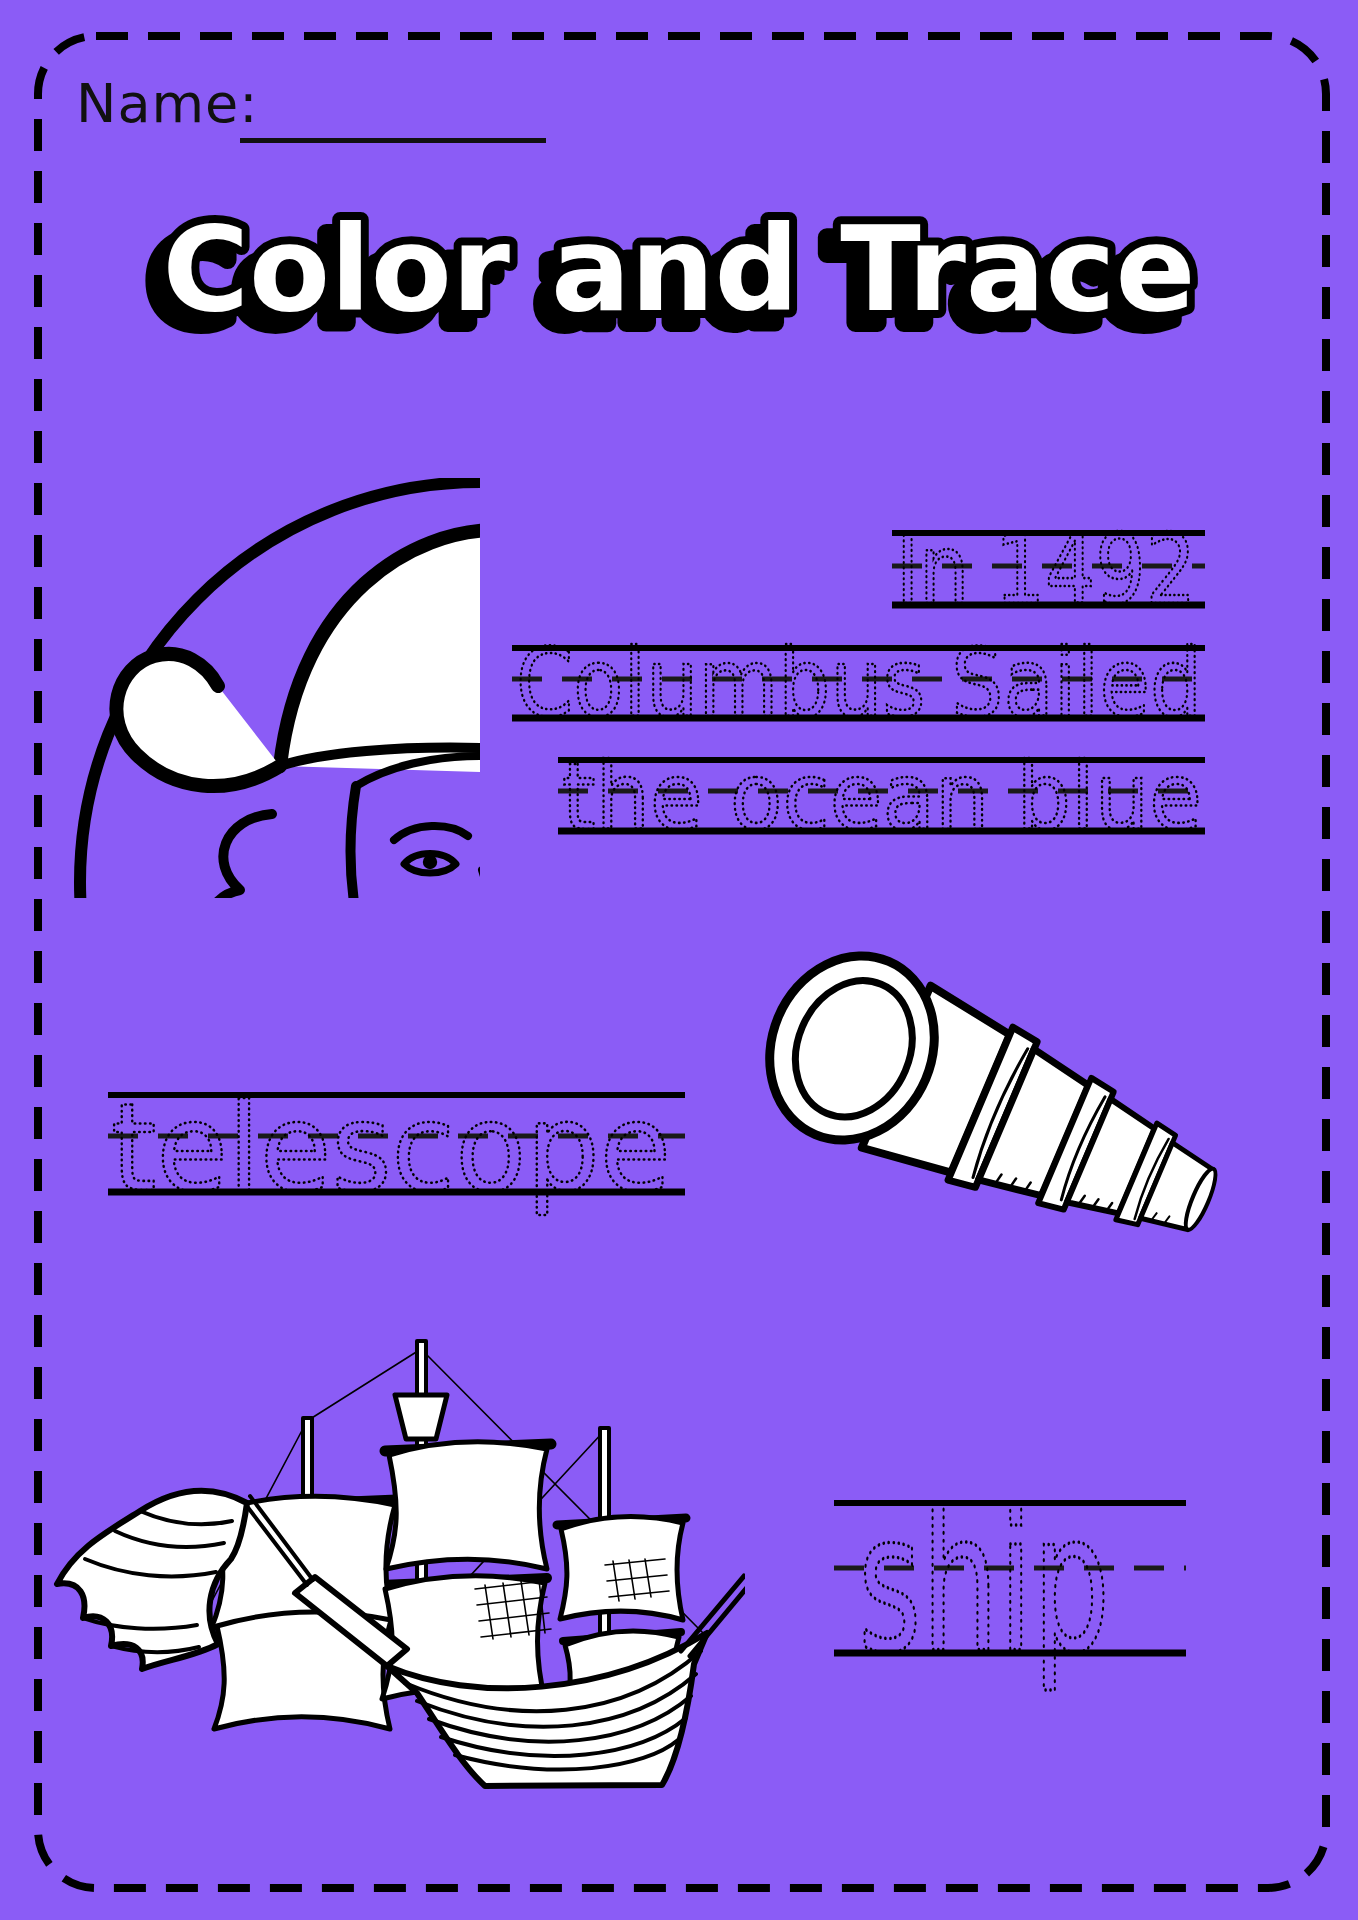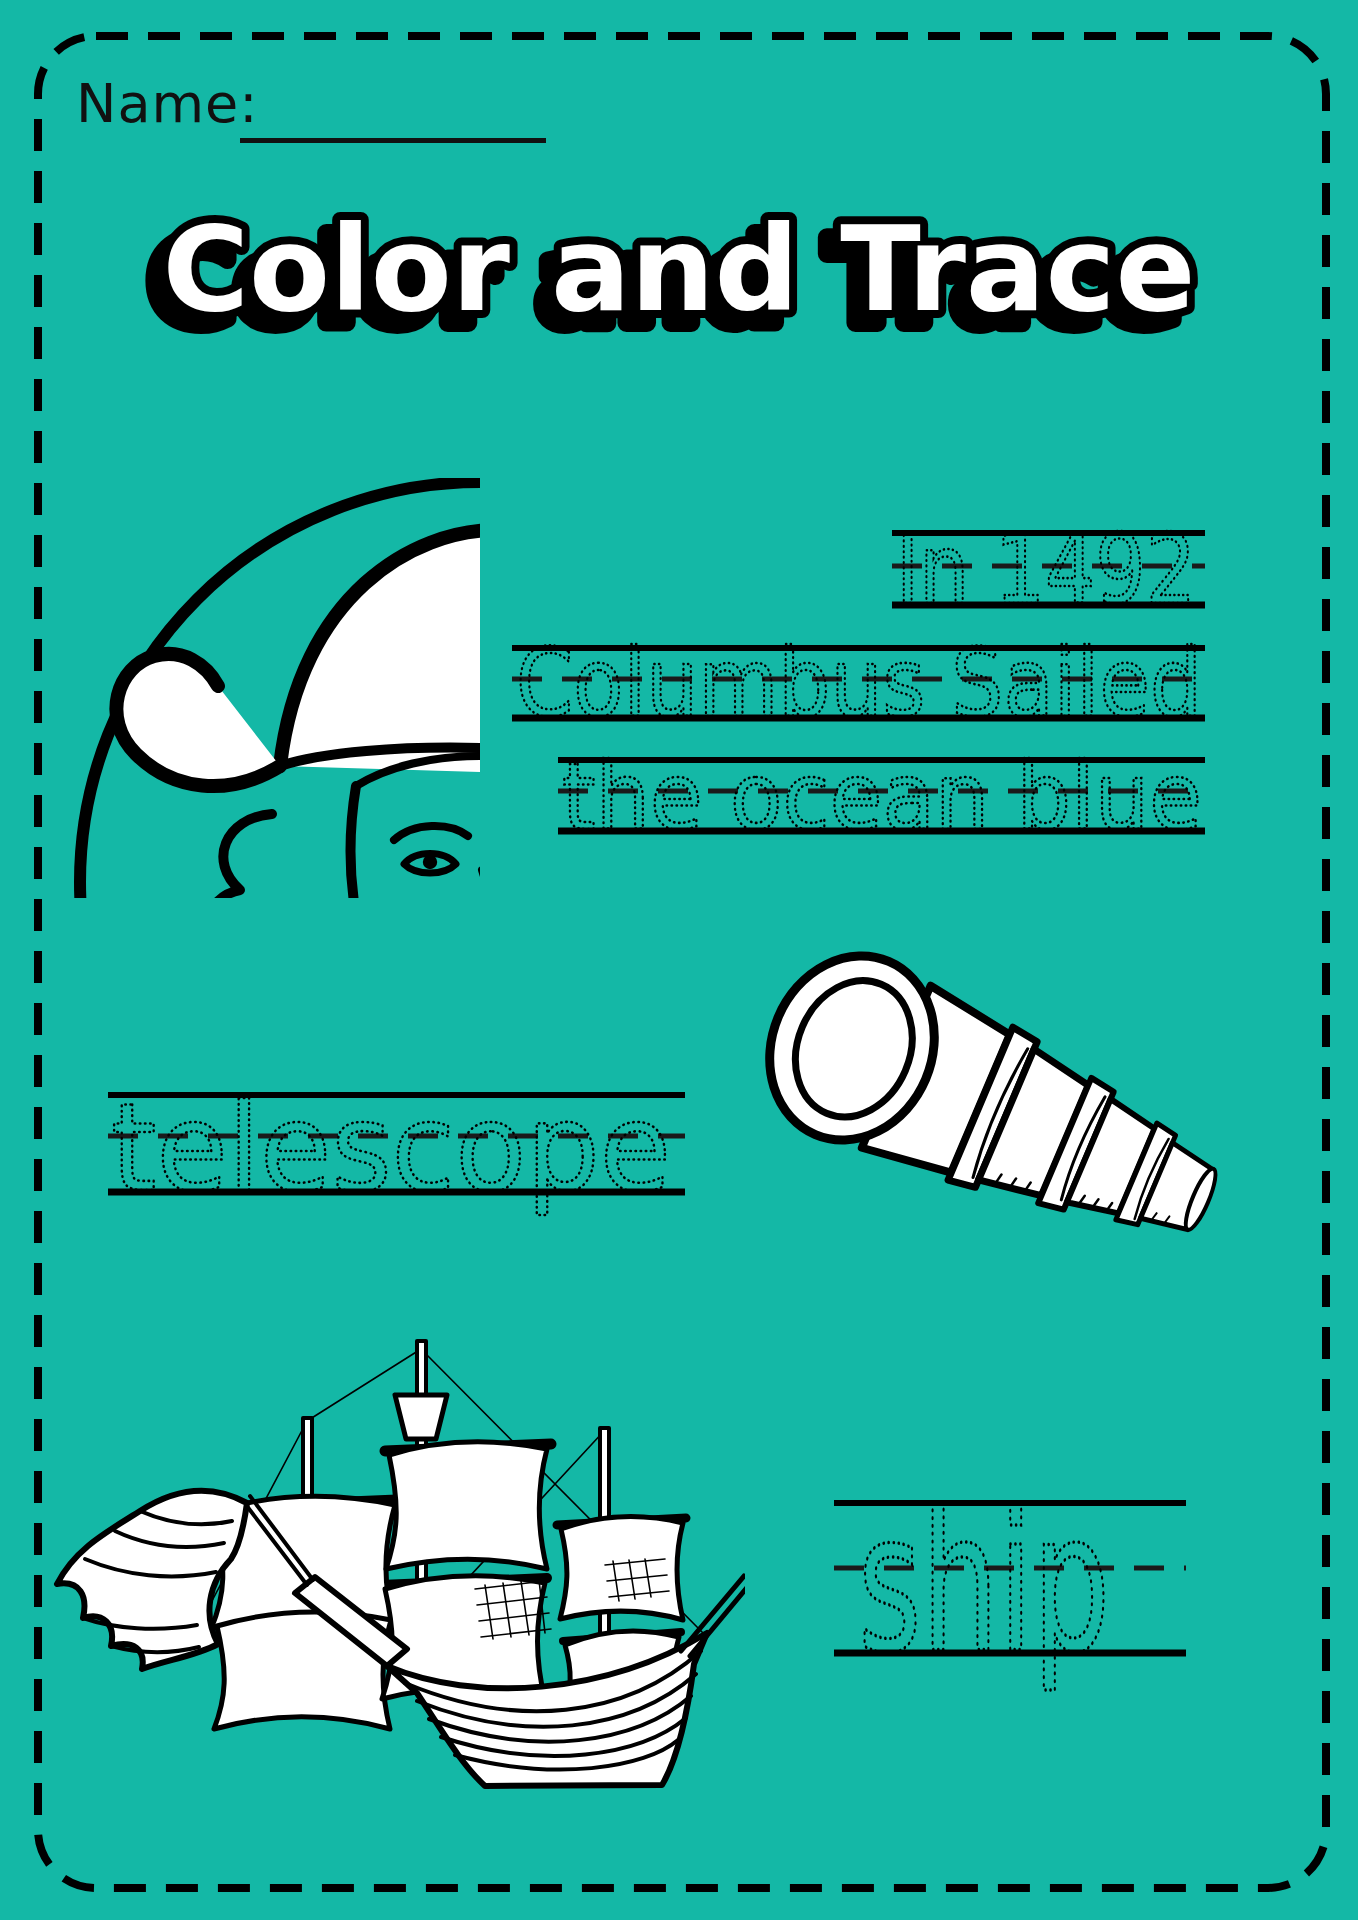--- a/index.html
+++ b/index.html
@@ -1,18 +1,18 @@
 <!DOCTYPE html>
 <html><head>
 <meta charset="utf-8">
 <style>
   html,body{margin:0;padding:0;background:#e8e8e8;}
   .page{
     position:relative;width:1358px;height:1920px;margin:0 auto;
-    background:#14b8a6;overflow:hidden;
+    background:#8b5cf6;overflow:hidden;
     font-family:"DejaVu Sans","Liberation Sans",sans-serif;
   }
   .abs{position:absolute;}
   .name-label{
     font-size:54px;font-weight:400;color:#111;letter-spacing:1px;
   }
   .name-line{background:#111;height:5px;}
   svg{display:block;}
   .ink{stroke:#000;fill:none;stroke-linecap:round;stroke-linejoin:round;}
   .ink-fill{stroke:#000;fill:#fff;stroke-linecap:round;stroke-linejoin:round;}

